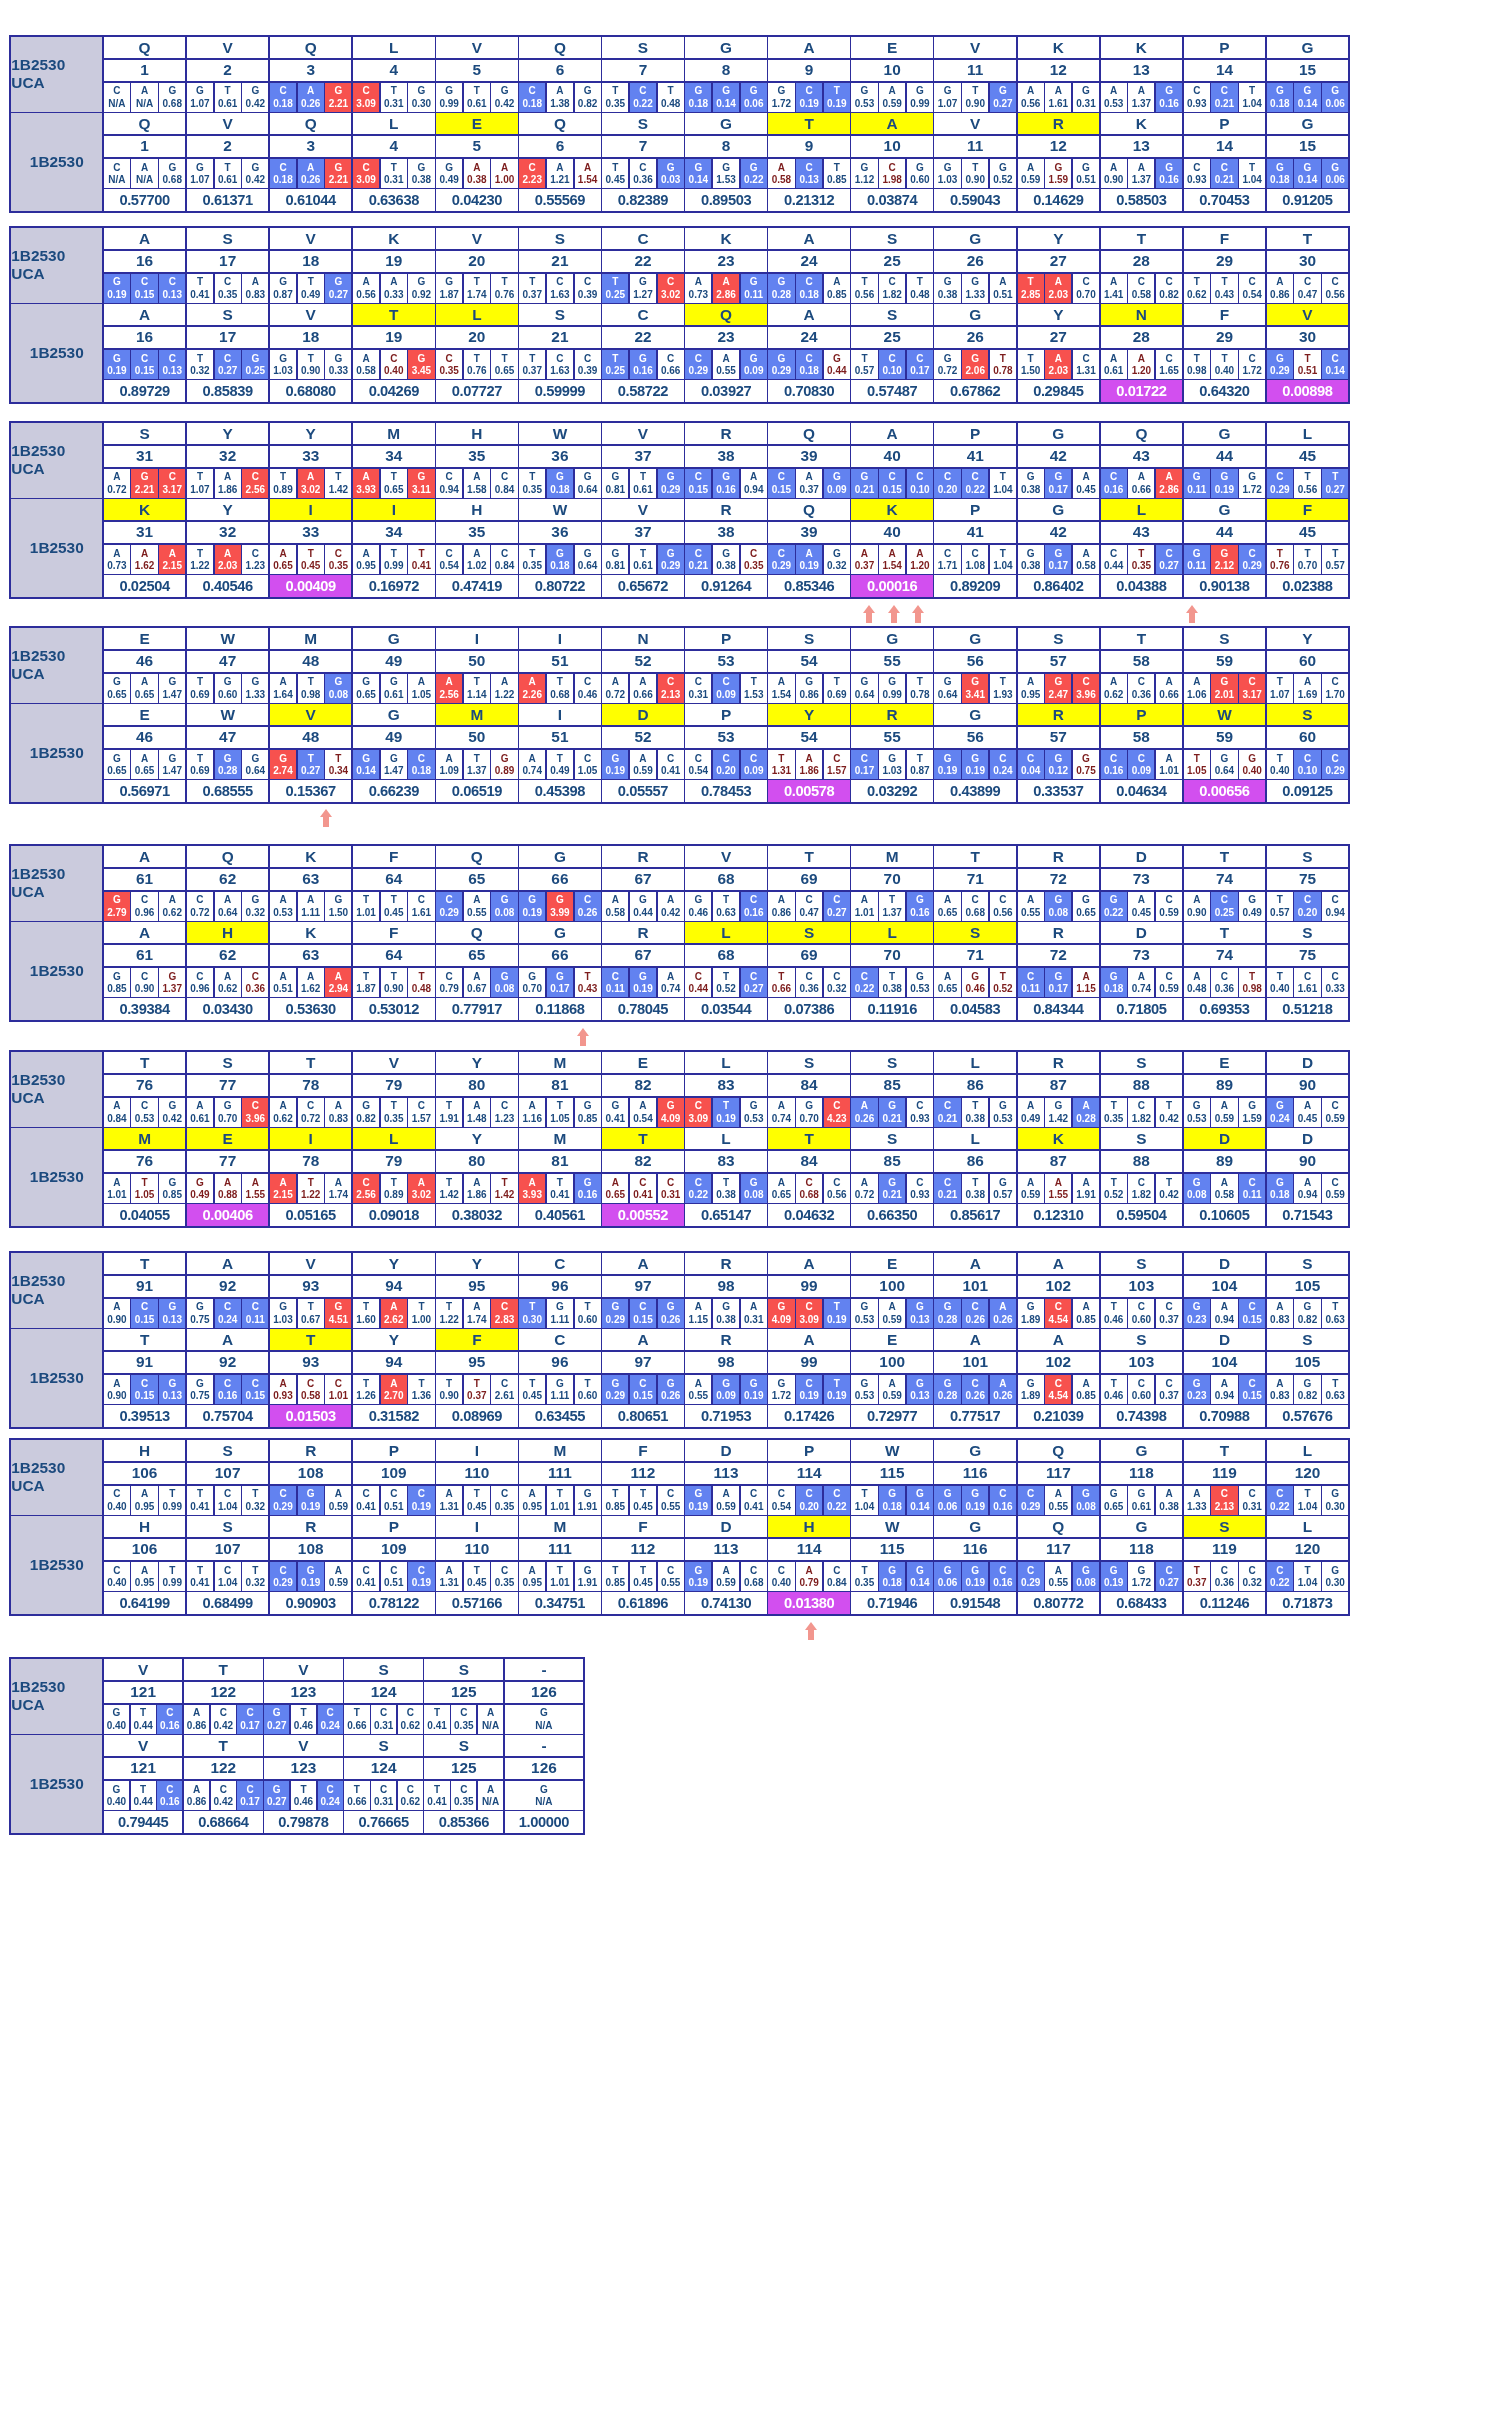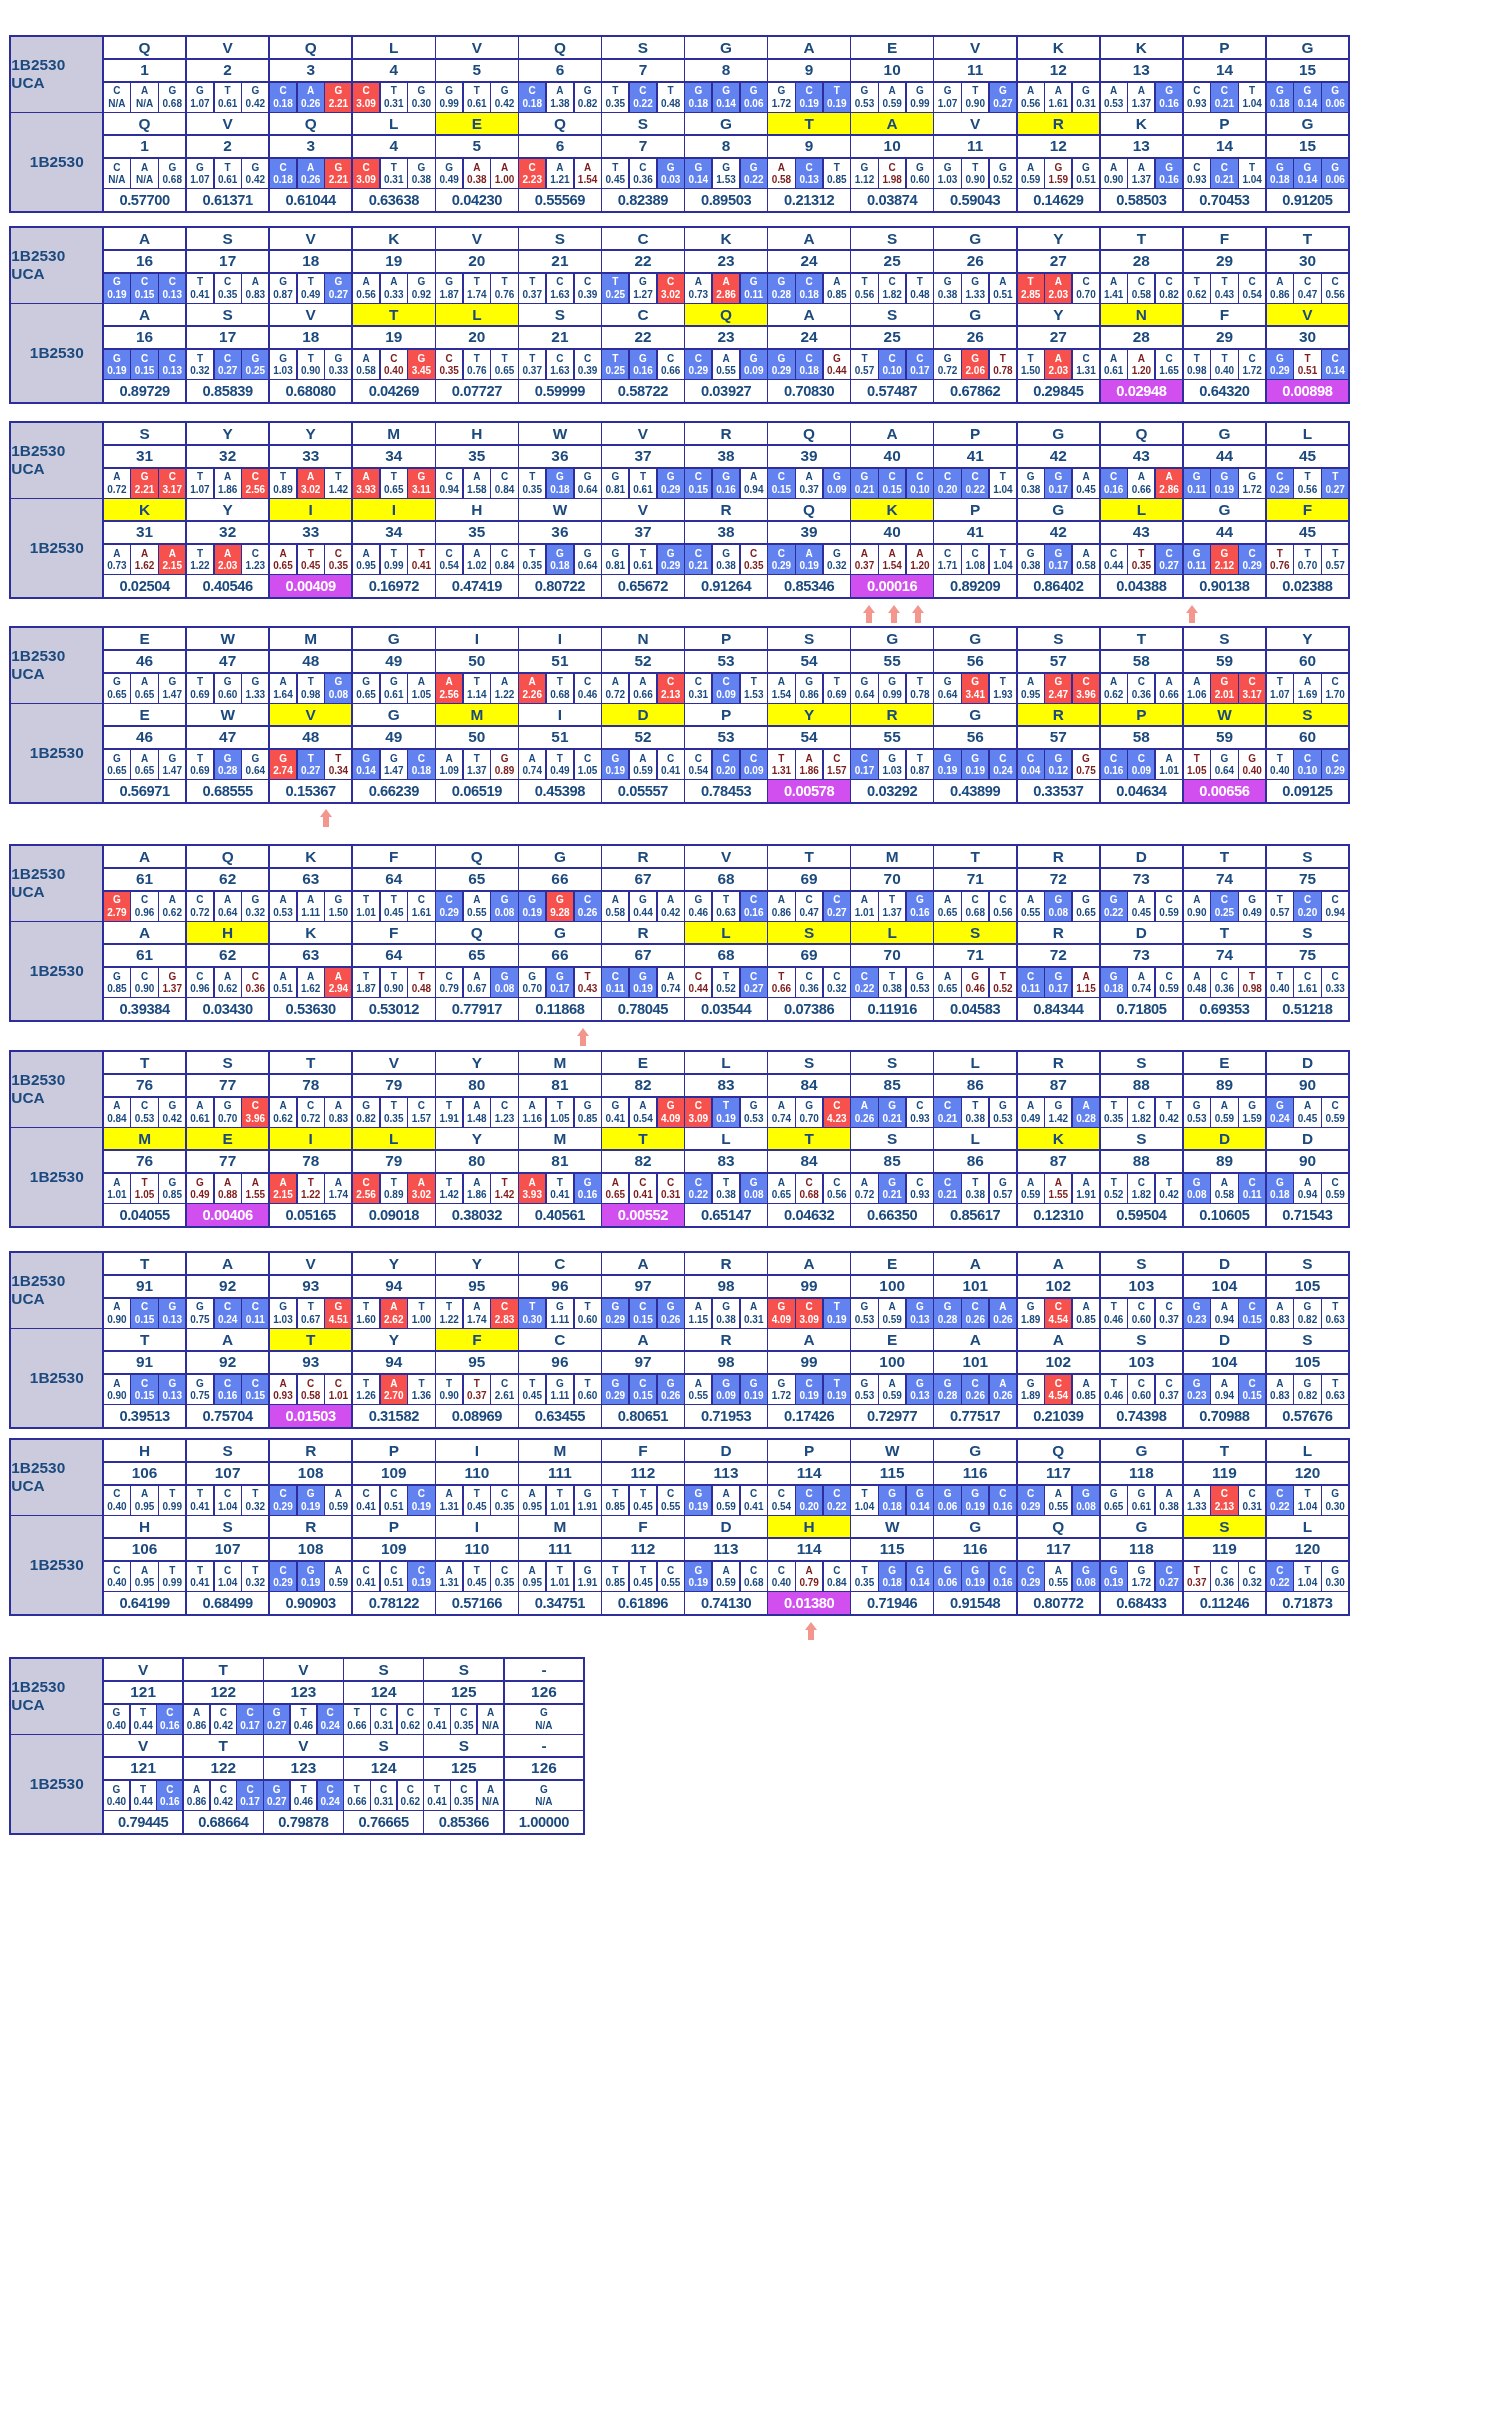--- a/index.html
+++ b/index.html
@@ -907,21 +907,21 @@
       <div class="cell prob-cell" style="grid-area: 7 / 8 / auto / span 3;">0.68080</div>
       <div class="cell prob-cell" style="grid-area: 7 / 11 / auto / span 3;">0.04269</div>
       <div class="cell prob-cell" style="grid-area: 7 / 14 / auto / span 3;">0.07727</div>
       <div class="cell prob-cell" style="grid-area: 7 / 17 / auto / span 3;">0.59999</div>
       <div class="cell prob-cell" style="grid-area: 7 / 20 / auto / span 3;">0.58722</div>
       <div class="cell prob-cell" style="grid-area: 7 / 23 / auto / span 3;">0.03927</div>
       <div class="cell prob-cell" style="grid-area: 7 / 26 / auto / span 3;">0.70830</div>
       <div class="cell prob-cell" style="grid-area: 7 / 29 / auto / span 3;">0.57487</div>
       <div class="cell prob-cell" style="grid-area: 7 / 32 / auto / span 3;">0.67862</div>
       <div class="cell prob-cell" style="grid-area: 7 / 35 / auto / span 3;">0.29845</div>
-      <div class="cell prob-cell c-mag" style="grid-area: 7 / 38 / auto / span 3;">0.02948</div>
+      <div class="cell prob-cell c-mag" style="grid-area: 7 / 38 / auto / span 3;">0.01722</div>
       <div class="cell prob-cell" style="grid-area: 7 / 41 / auto / span 3;">0.64320</div>
       <div class="cell prob-cell c-mag" style="grid-area: 7 / 44 / auto / span 3;">0.00898</div>
     </div>
     <div class="block" style="left: 9.3px; top: 421px; width: 1341px; grid-template-columns: 91px repeat(45, 1fr);">
       <div class="label-cell" style="grid-row: 1 / span 3;">1B2530 UCA</div>
       <div class="label-cell" style="grid-row: 4 / span 4;">1B2530</div>
       <div class="cell aa-cell" style="grid-area: 1 / 2 / auto / span 3;">S</div>
       <div class="cell aa-cell" style="grid-area: 1 / 5 / auto / span 3;">Y</div>
       <div class="cell aa-cell" style="grid-area: 1 / 8 / auto / span 3;">Y</div>
       <div class="cell aa-cell" style="grid-area: 1 / 11 / auto / span 3;">M</div>
@@ -1908,21 +1908,21 @@
       <div class="cell nuc-cell c-blue" style="grid-area: 3 / 16 / auto / span 1;">
         <span>G</span>
         <span>0.08</span>
       </div>
       <div class="cell nuc-cell c-blue" style="grid-area: 3 / 17 / auto / span 1;">
         <span>G</span>
         <span>0.19</span>
       </div>
       <div class="cell nuc-cell c-red" style="grid-area: 3 / 18 / auto / span 1;">
         <span>G</span>
-        <span>9.28</span>
+        <span>3.99</span>
       </div>
       <div class="cell nuc-cell c-blue" style="grid-area: 3 / 19 / auto / span 1;">
         <span>C</span>
         <span>0.26</span>
       </div>
       <div class="cell nuc-cell " style="grid-area: 3 / 20 / auto / span 1;">
         <span>A</span>
         <span>0.58</span>
       </div>
       <div class="cell nuc-cell " style="grid-area: 3 / 21 / auto / span 1;">

